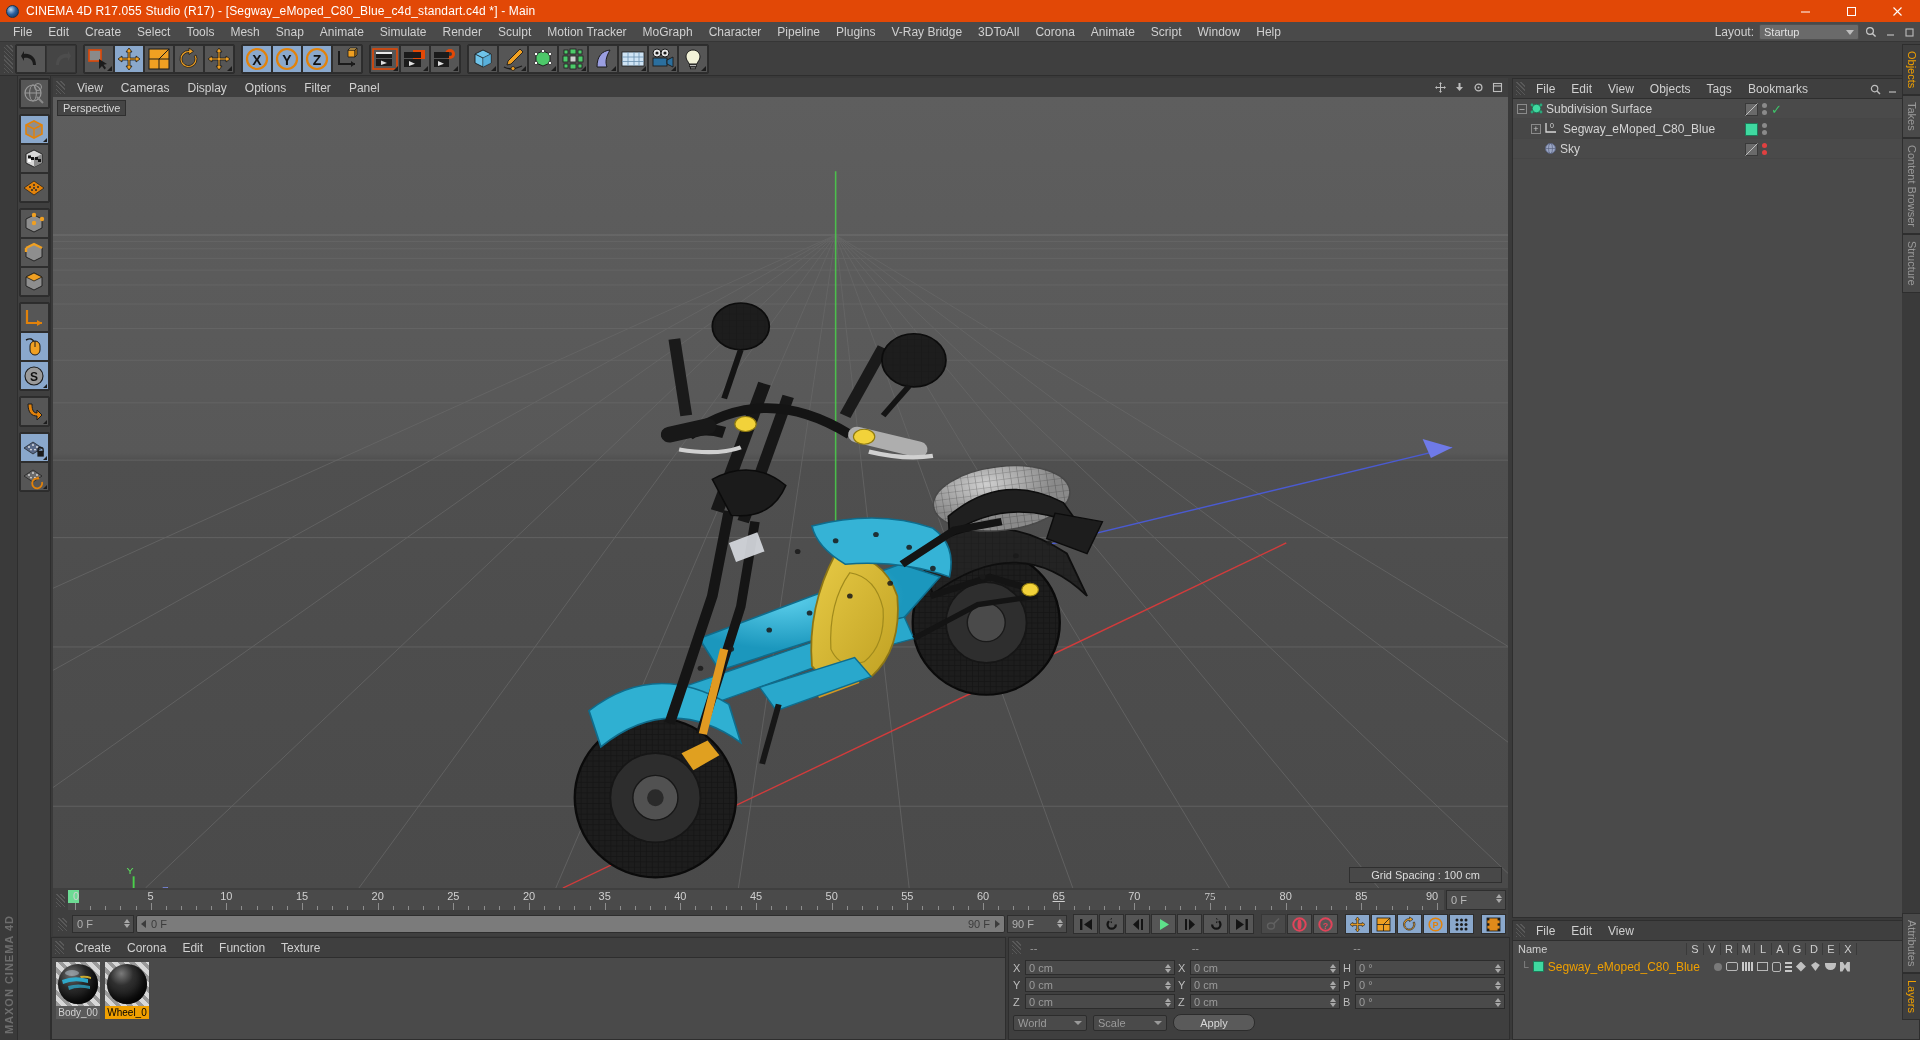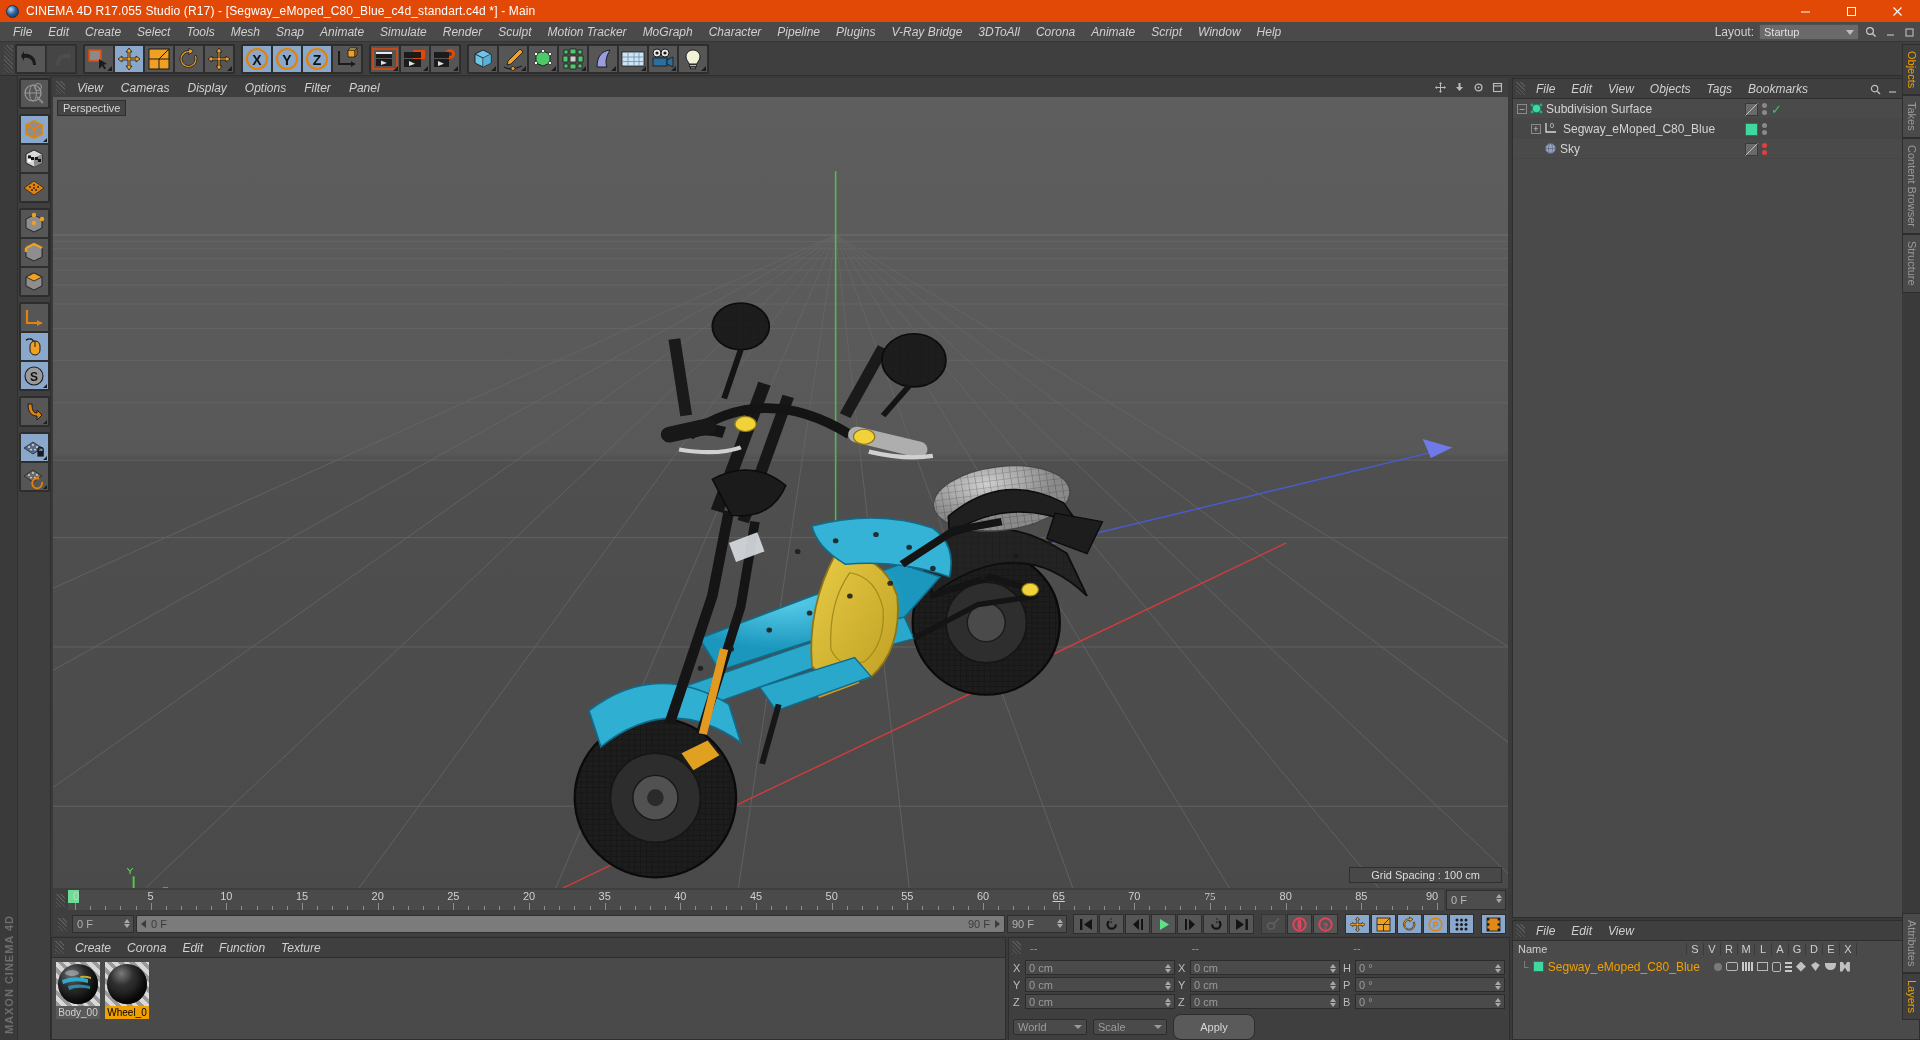--- a/index.html
+++ b/index.html
@@ -27,21 +27,21 @@
   .tb-buttons { position:absolute; right:0; top:0; height:22px; display:flex; }
   .tb-btn { width:46px;height:22px;display:flex;align-items:center;justify-content:center;color:#fff; }
   .tb-btn svg { display:block; }
 
   
   .menubar {
     height:20px; background:#4a4a4a; display:flex; align-items:center;
     flex:0 0 20px; padding-left:5px; position:relative;
     border-bottom:1px solid #363636;
   }
-  .menu-item { padding:0 8px; height:20px; line-height:20px; color:#d0d0d0; font-size:12px; white-space:nowrap;font-style:italic; }
+  .menu-item { padding:0 8px; height:20px; line-height:20px; color:#d0d0d0; font-size:12px; white-space:nowrap; }
   .layout-box { position:absolute; right:4px; top:0; height:20px; display:flex; align-items:center; gap:5px; }
   .layout-label { color:#d0d0d0; font-size:12px; }
   .layout-select {
     width:100px;height:16px;background:#6a6a6a;border:1px solid #505050;
     border-radius:2px;display:flex;align-items:center;padding:0 4px;
     color:#e0e0e0;font-size:11px;position:relative;
   }
   .layout-select .arrow { position:absolute; right:4px; top:5px;
     border-left:4px solid transparent;border-right:4px solid transparent;border-top:5px solid #bdbdbd; }
   .mini-icon { width:14px;height:14px;display:flex;align-items:center;justify-content:center;color:#c0c0c0; }
@@ -140,21 +140,21 @@
   .coord-row { display:flex;align-items:center;gap:3px; }
   .coord-cell { display:flex;align-items:center;gap:3px;flex:1 1 0;min-width:0; }
   .coord-lbl { width:9px;color:#bdbdbd;font-size:11px;flex:0 0 9px; }
   .coord-inp { flex:1 1 auto;height:15px;background:#4a4a4a;border:1px solid #2c2c2c;
     color:#9b9b9b;font-size:11px;padding:0 3px;display:flex;align-items:center;position:relative;min-width:0; }
   .coord-foot { display:flex;gap:6px;align-items:center;margin-top:3px; }
   .csel { width:74px;height:16px;background:#4a4a4a;border:1px solid #2c2c2c;color:#9b9b9b;
     font-size:11px;display:flex;align-items:center;padding:0 4px;position:relative;border-radius:2px; }
   .csel .arrow { position:absolute;right:4px;top:5px;border-left:4px solid transparent;
     border-right:4px solid transparent;border-top:4px solid #9a9a9a; }
-  .apply-btn { width:82px;height:26px;background:#5a5a5a;border:1px solid #2c2c2c;border-radius:8px;
+  .apply-btn { width:82px;height:17px;background:#5a5a5a;border:1px solid #2c2c2c;border-radius:8px;
     display:flex;align-items:center;justify-content:center;color:#d8d8d8;font-size:11px; }
 
   
   .rightcol { width:410px;flex:0 0 410px;display:flex;flex-direction:column;background:#3a3a3a;gap:2px;padding:2px 0 0 2px; }
   .omgr { flex:1 1 auto;display:flex;flex-direction:column;background:#3f3f3f;border:1px solid #2e2e2e;min-height:0; }
   .om-menu { height:19px;flex:0 0 19px;display:flex;align-items:center;position:relative;background:#3f3f3f; }
   .om-right { position:absolute;right:3px;top:3px;display:flex;gap:3px;align-items:center; }
   .om-body { flex:1 1 auto;background:#4a4a4a;border-top:1px solid #2e2e2e;overflow:hidden; }
   .om-row { height:20px;display:flex;align-items:center;font-size:12px;color:#d4d4d4;position:relative;
     border-bottom:1px solid #464646; }

